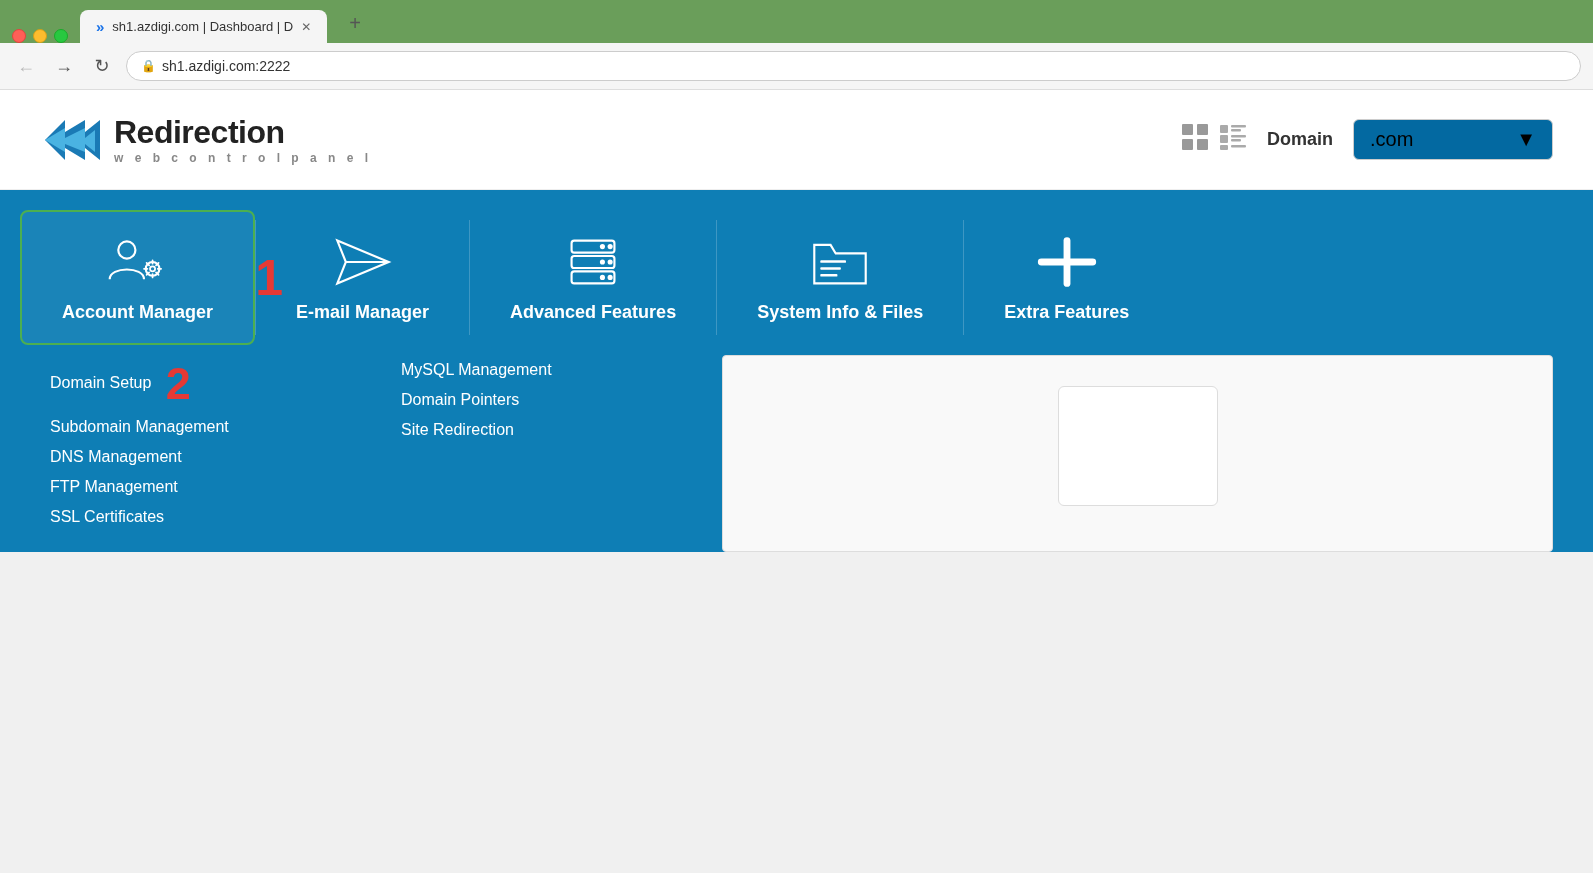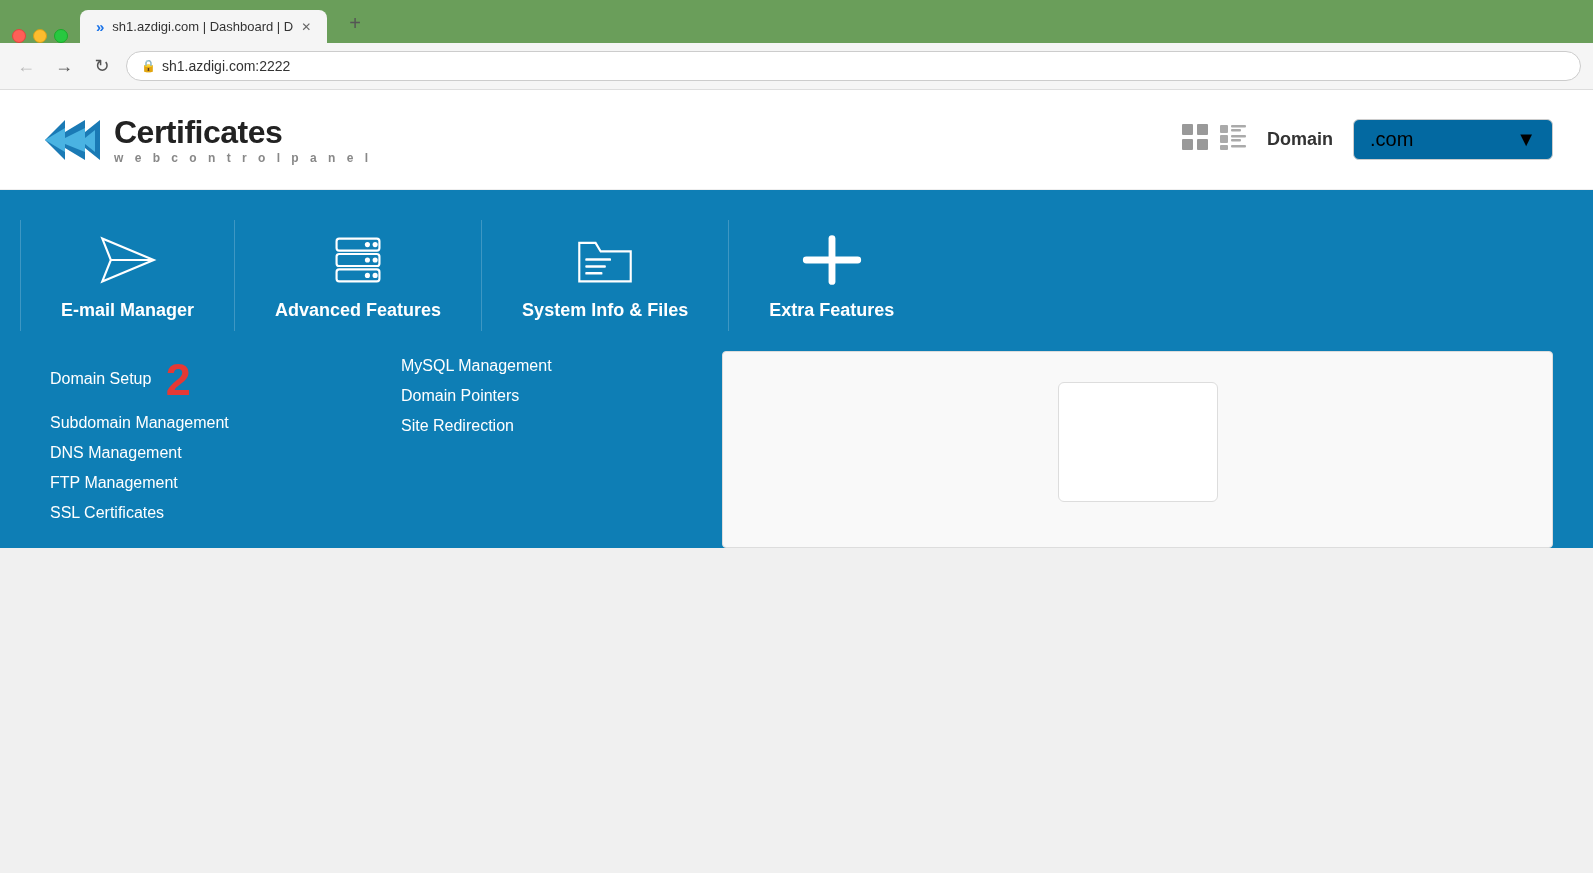--- a/index.html
+++ b/index.html
@@ -291,21 +291,21 @@
 <div class="page-content">
 
   <div class="site-header">
     <div class="logo-area">
 
       <svg class="logo-icon" viewBox="0 0 60 60" xmlns="http://www.w3.org/2000/svg">
         <polygon points="5,30 25,10 25,22 45,10 45,22 60,10 60,50 45,38 45,50 25,38 25,50" fill="#1a7ab5"></polygon>
         <polygon points="5,30 25,18 25,28 45,18 45,28 55,20 55,42 45,34 45,42 25,34 25,42" fill="#4ab3e2"></polygon>
       </svg>
       <div class="logo-text">
-        <h1>Certificates</h1>
+        <h1>Redirection</h1>
         <span>w e b   c o n t r o l   p a n e l</span>
       </div>
     </div>
 
     <div class="header-right">
       <div class="view-icons">
 
         <div class="view-icon-btn active">
           <svg width="28" height="28" viewBox="0 0 28 28">
             <rect x="1" y="1" width="11" height="11" fill="#999" rx="1"></rect>
@@ -333,20 +333,33 @@
         <span>.com</span>
         <span>▼</span>
       </div>
     </div>
   </div>
 
   <div class="main-section">
 
     <div class="top-nav">
 
+      <div class="nav-item active" style="position:relative;">
+        <svg viewBox="0 0 70 60" fill="none" xmlns="http://www.w3.org/2000/svg">
+
+          <circle cx="22" cy="16" r="10" stroke="white" stroke-width="2.5" fill="none"></circle>
+          <path d="M2 50 C2 35 42 35 42 50" stroke="white" stroke-width="2.5" fill="none"></path>
+
+          <circle cx="52" cy="38" r="8" stroke="white" stroke-width="2.5" fill="none"></circle>
+          <circle cx="52" cy="38" r="3" stroke="white" stroke-width="2" fill="none"></circle>
+          <path d="M52 28 L52 32 M52 44 L52 48 M42 38 L46 38 M58 38 L62 38 M45 31 L48 34 M56 42 L59 45 M45 45 L48 42 M56 34 L59 31" stroke="white" stroke-width="2" stroke-linecap="round"></path>
+        </svg>
+        <span class="nav-item-label">Account Manager</span>
+        <span class="step-badge">1</span>
+      </div>
 
       <div style="width:1px;background:rgba(255,255,255,0.2);margin:10px 0;"></div>
 
       <div class="nav-item">
         <svg viewBox="0 0 70 60" fill="none" xmlns="http://www.w3.org/2000/svg">
 
           <polygon points="5,55 65,30 5,5 15,30 5,55" stroke="white" stroke-width="2.5" fill="none"></polygon>
           <line x1="15" y1="30" x2="65" y2="30" stroke="white" stroke-width="2.5"></line>
         </svg>
         <span class="nav-item-label">E-mail Manager</span>

